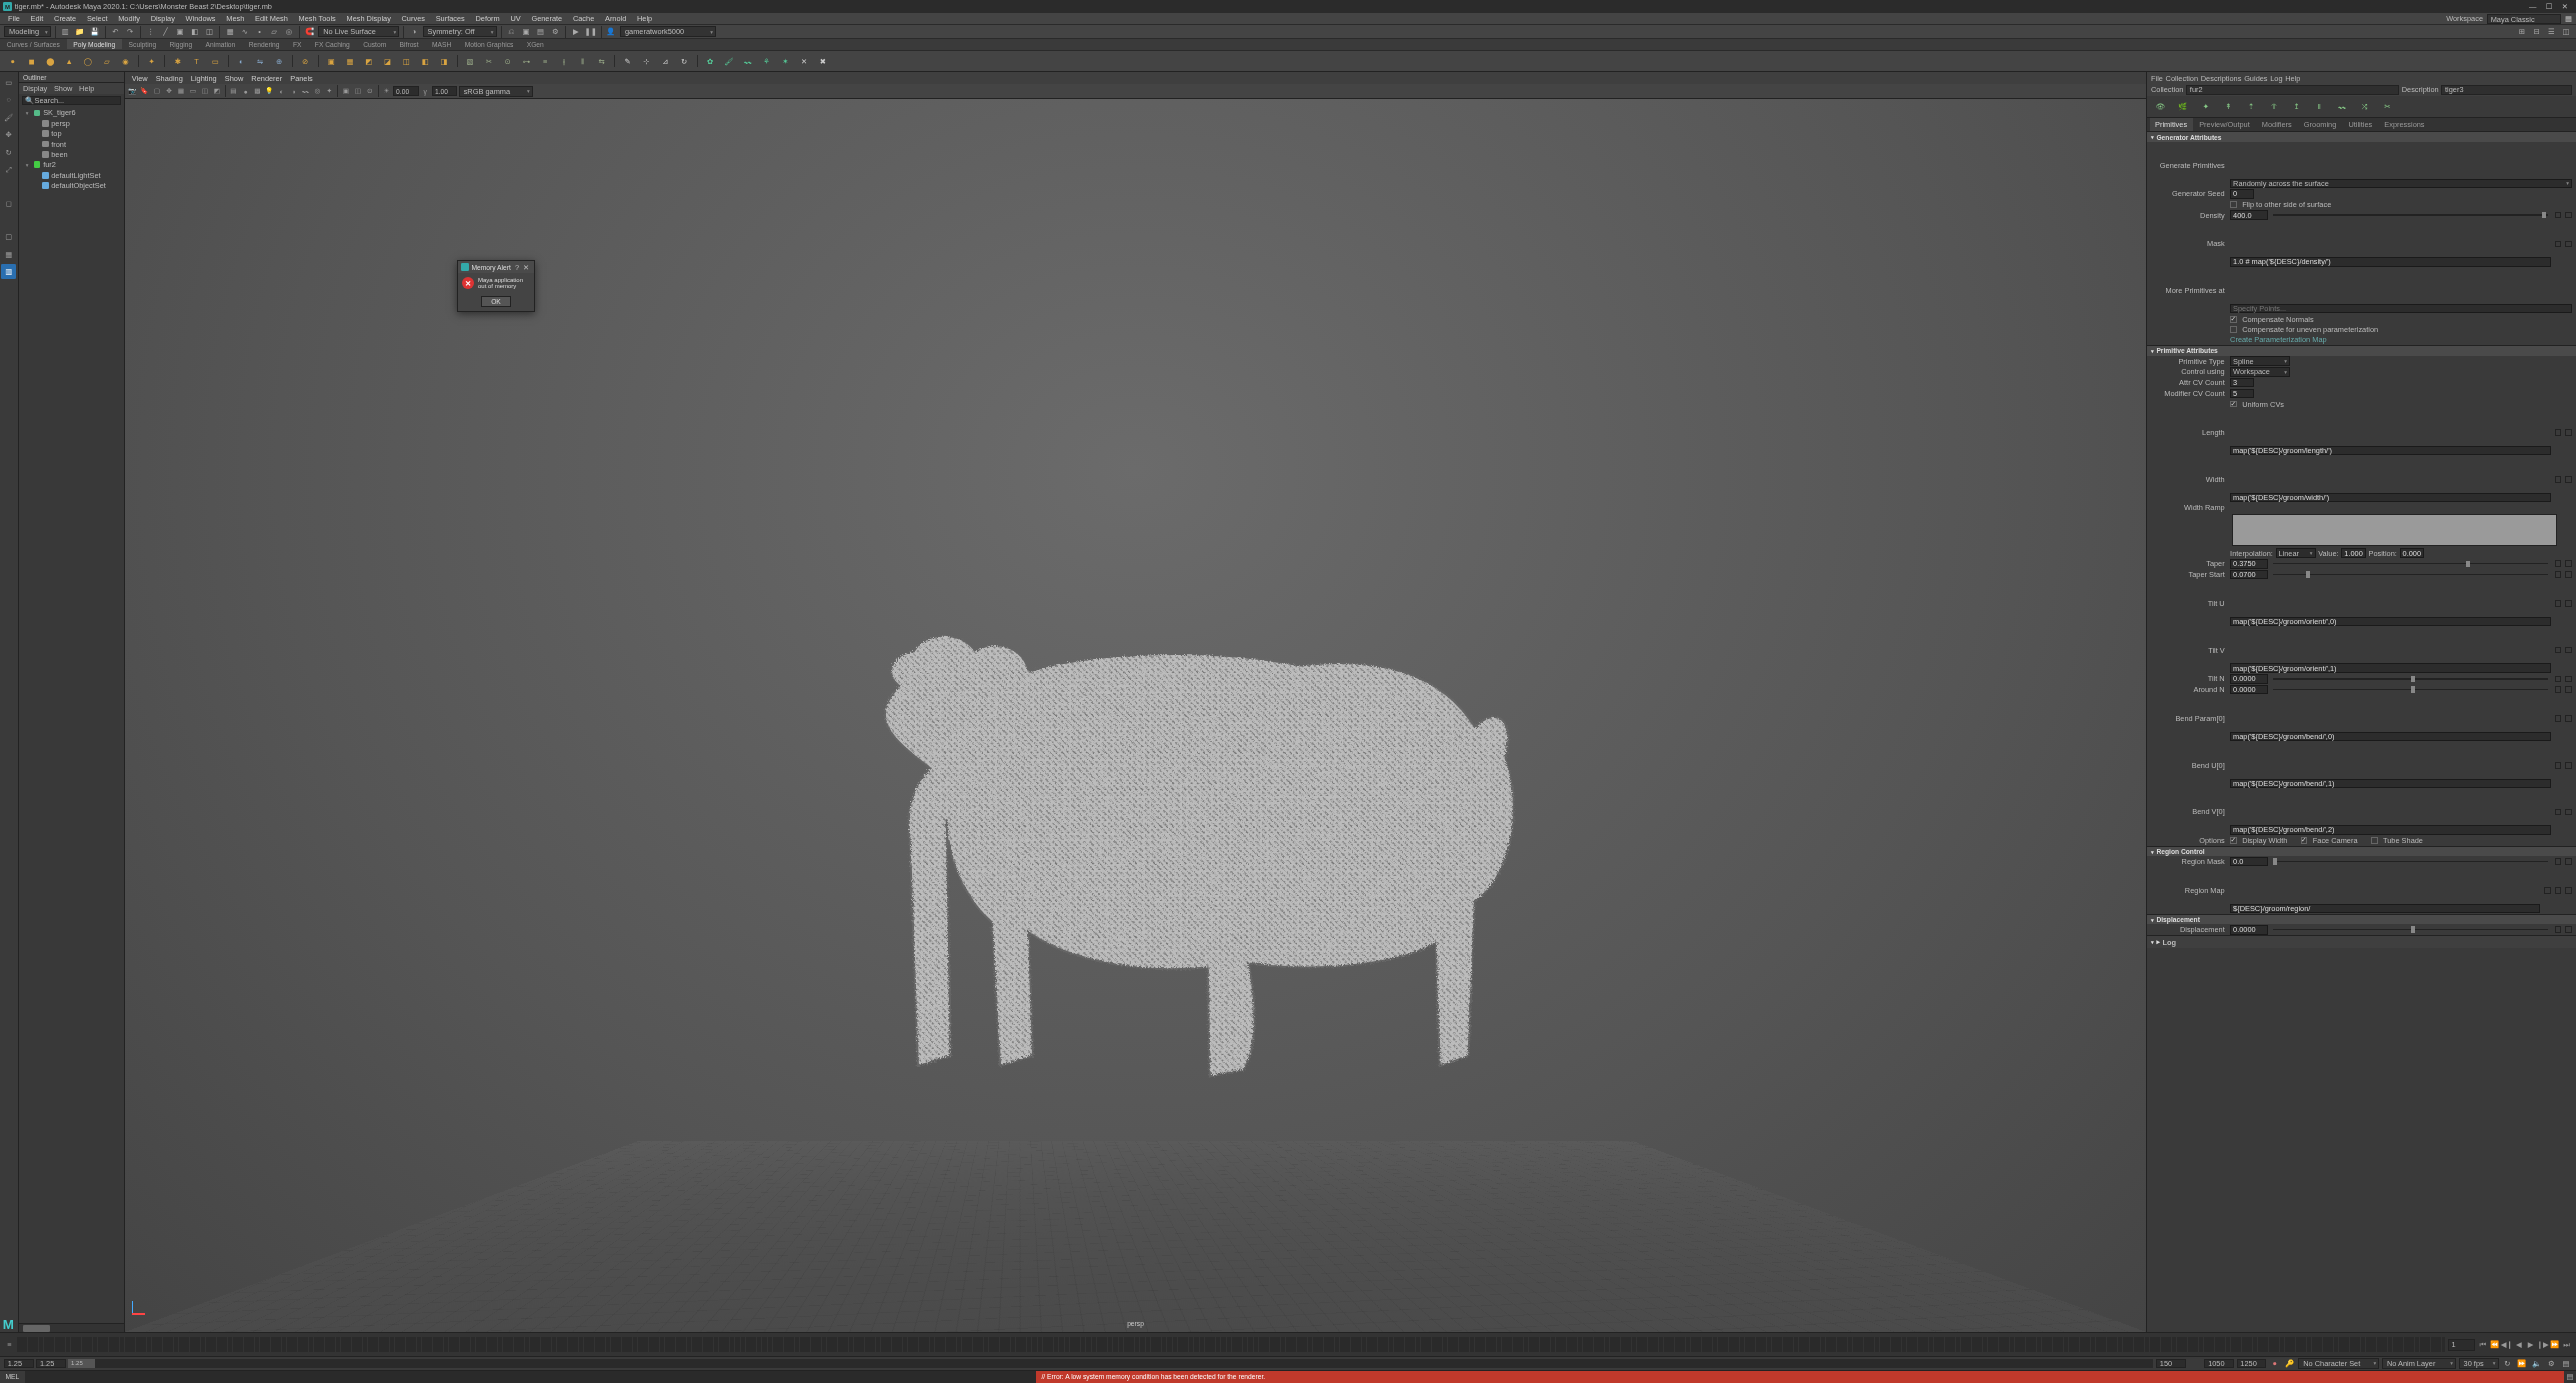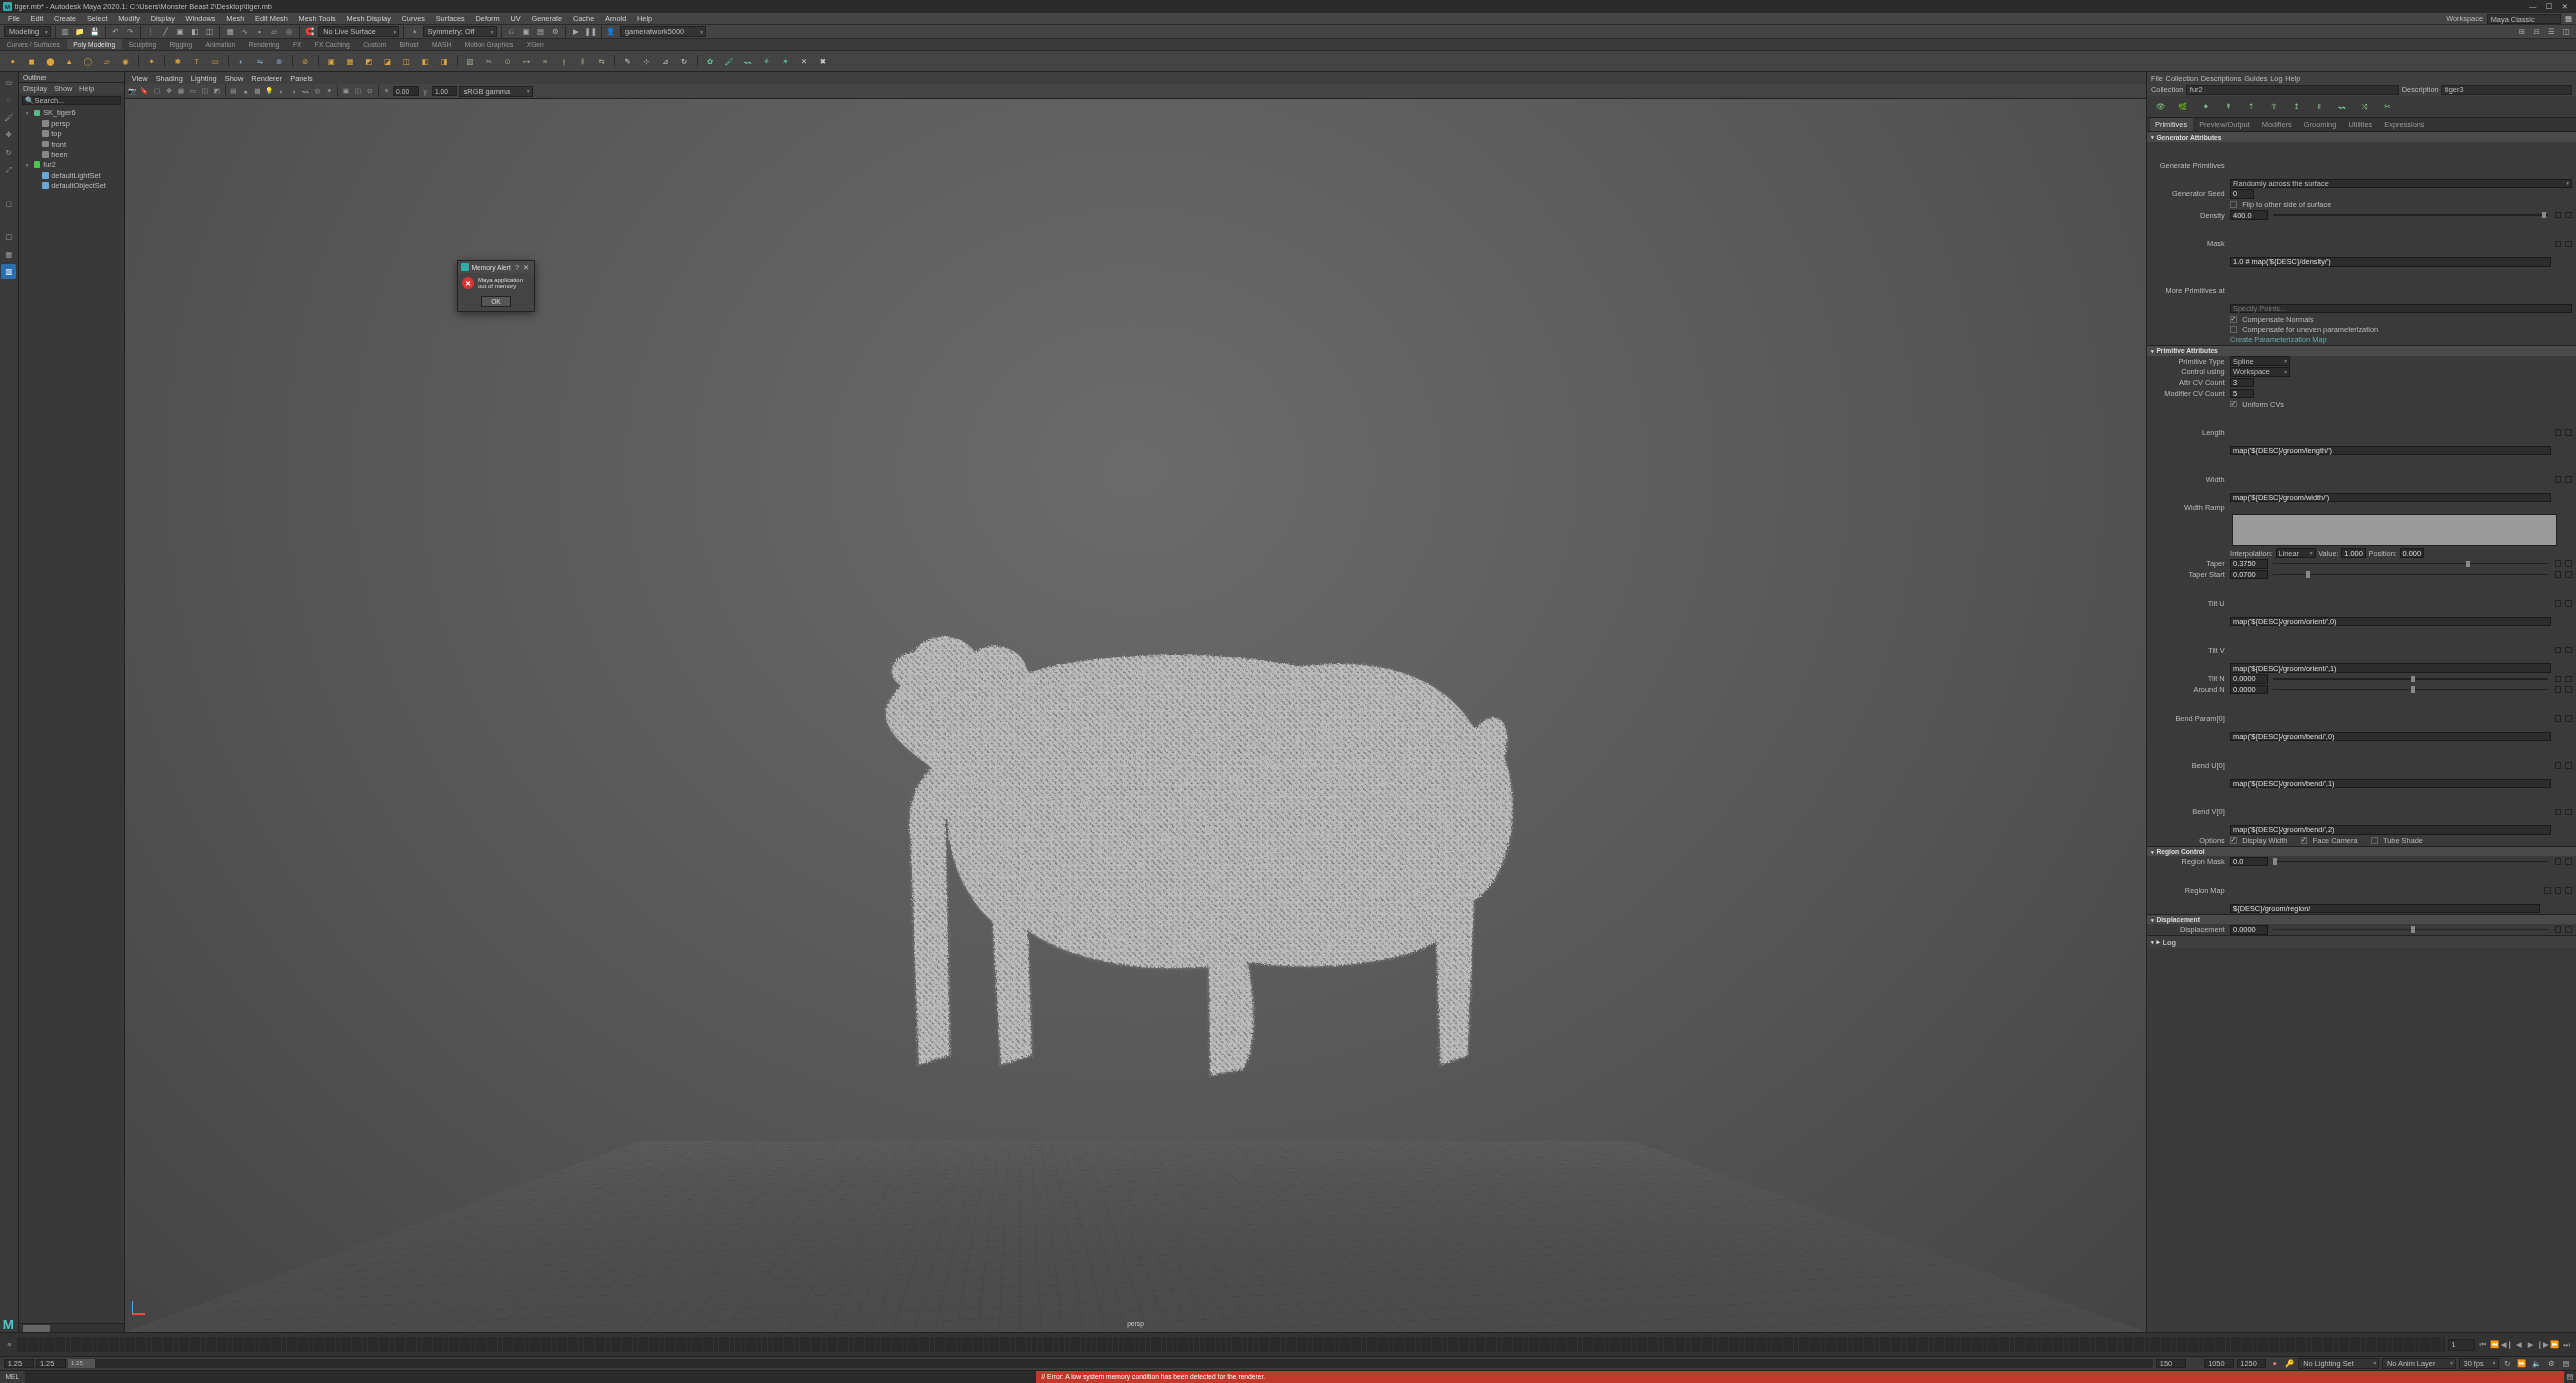--- a/index.html
+++ b/index.html
@@ -179,21 +179,21 @@
   <div class="sep"></div>
   <div class="ibtn">⎌</div>
   <div class="ibtn">▣</div>
   <div class="ibtn">▤</div>
   <div class="ibtn">⚙</div>
   <div class="sep"></div>
   <div class="ibtn">▶</div>
   <div class="ibtn">❚❚</div>
   <div class="sep"></div>
   <div class="ibtn">👤</div>
-  <div class="dd" style="width:86px">
+  <div class="dd" style="width:96px">
       <span>gameratwork5000</span>
     </div>
   <div style="flex:1"></div>
   <div class="ibtn">⊞</div>
   <div class="ibtn">⊟</div>
   <div class="ibtn">☰</div>
   <div class="ibtn">◫</div>
 </div>
 
 <div class="shelfbar">
@@ -714,21 +714,21 @@
   <div class="track">
       <div class="th">1.25</div>
     </div>
   <div class="fld">150</div>
   <div style="width:13.4px"></div>
   <div class="fld">1050</div>
   <div class="fld">1250</div>
   <div class="ibtn" style="color:#d77">●</div>
   <div class="ibtn">🔑</div>
   <div class="dd" style="width:81px">
-      <span>No Lighting Set</span>
+      <span>No Character Set</span>
     </div>
   <div class="dd" style="width:74px">
       <span>No Anim Layer</span>
     </div>
   <div class="dd" style="width:40px">
       <span>30 fps</span>
     </div>
   <div class="ibtn">↻</div>
   <div class="ibtn">⏩</div>
   <div class="ibtn">🔈</div>

